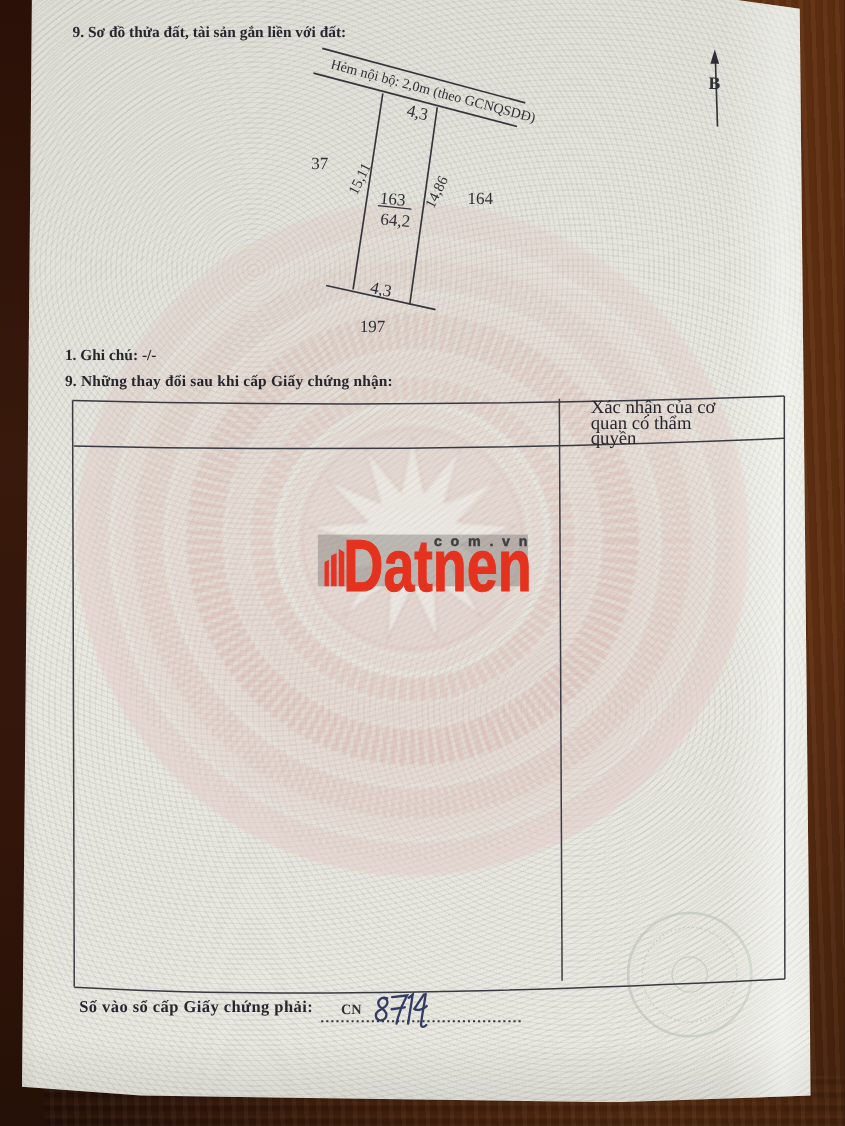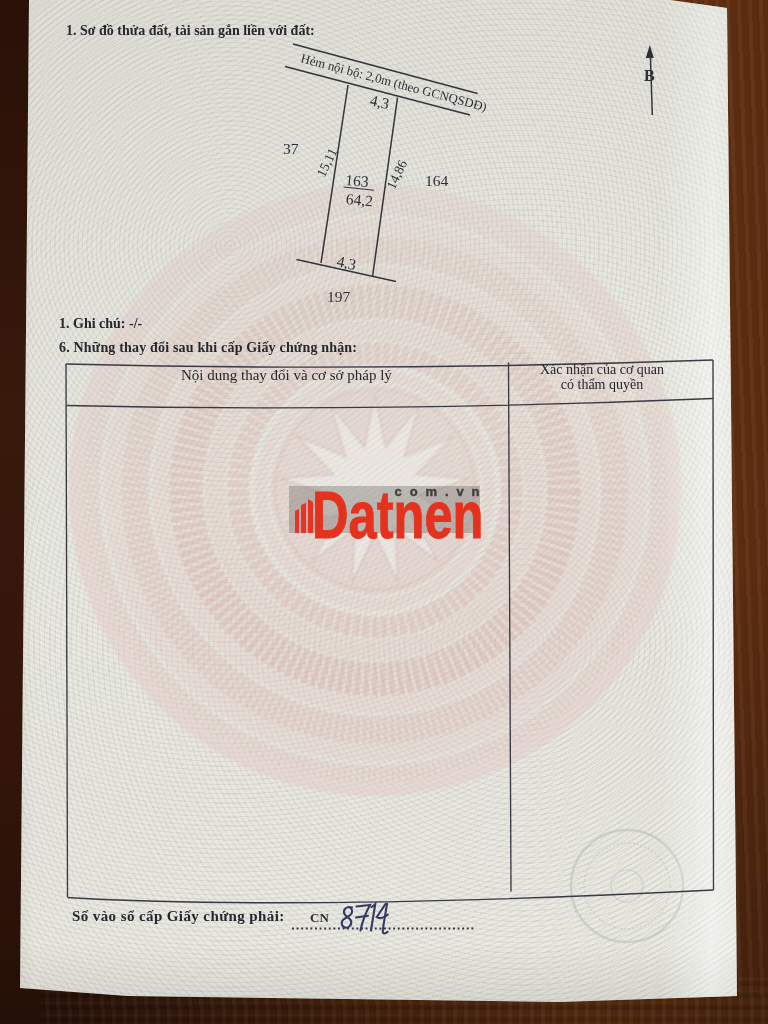--- a/index.html
+++ b/index.html
@@ -171,27 +171,26 @@
   <div style="position:absolute;left:312px;top:481px;font-family:'Liberation Sans',sans-serif;font-weight:bold;font-size:67px;line-height:67px;color:#e5321f;z-index:4;transform-origin:left top;transform:scaleX(.755);letter-spacing:0px;-webkit-text-stroke:1px #e5321f">Datnen</div>
 
   <svg style="z-index:4;left:294px;top:499px" width="20" height="36" viewBox="0 0 20 36">
     <g fill="#e93223">
       <polygon points="1,12 5,10 5,34 1,34"></polygon>
       <polygon points="7,6 12,4 12,34 7,34"></polygon>
       <polygon points="14,0 19,3 19,34 14,34"></polygon>
     </g>
   </svg>
 
-  <div class="t b" style="left:66px;top:23px;font-size:14px">1. Sơ đồ thửa đất, tài sản gắn liền với đất:</div>
+  <div class="t b" style="left:66px;top:23px;font-size:14px">9. Sơ đồ thửa đất, tài sản gắn liền với đất:</div>
 
   <div class="t b" style="left:59px;top:316px;font-size:14px">1. Ghi chú: -/-</div>
 
-  <div class="t b" style="left:59px;top:340px;font-size:14px;letter-spacing:.18px">6. Những thay đổi sau khi cấp Giấy chứng nhận:</div>
+  <div class="t b" style="left:59px;top:340px;font-size:14px;letter-spacing:.18px">9. Những thay đổi sau khi cấp Giấy chứng nhận:</div>
 
-  <div class="t" style="left:181px;top:367px;font-size:15px">Nội dung thay đổi và cơ sở pháp lý</div>
 
-  <div class="t" style="left:537px;top:363px;font-size:14px;text-align:center;width:130px;white-space:normal;line-height:14.6px">Xác nhận của cơ quan có thẩm quyền</div>
+  <div class="t" style="left:537px;top:363px;font-size:17px;width:130px;white-space:normal;line-height:14.6px">Xác nhận của cơ quan có thẩm quyền</div>
 
   <div class="t b" style="left:72px;top:908px;font-size:15px;letter-spacing:.4px">Số vào sổ cấp Giấy chứng phải:</div>
 
 
   <div id="shade"></div>
 </div>
 
 </body></html>

